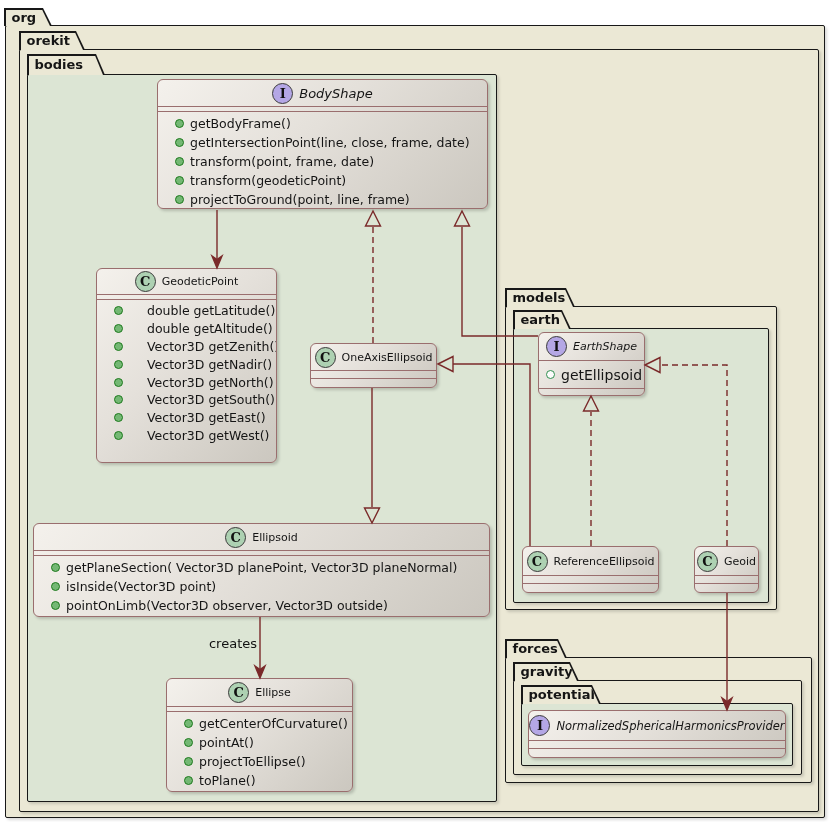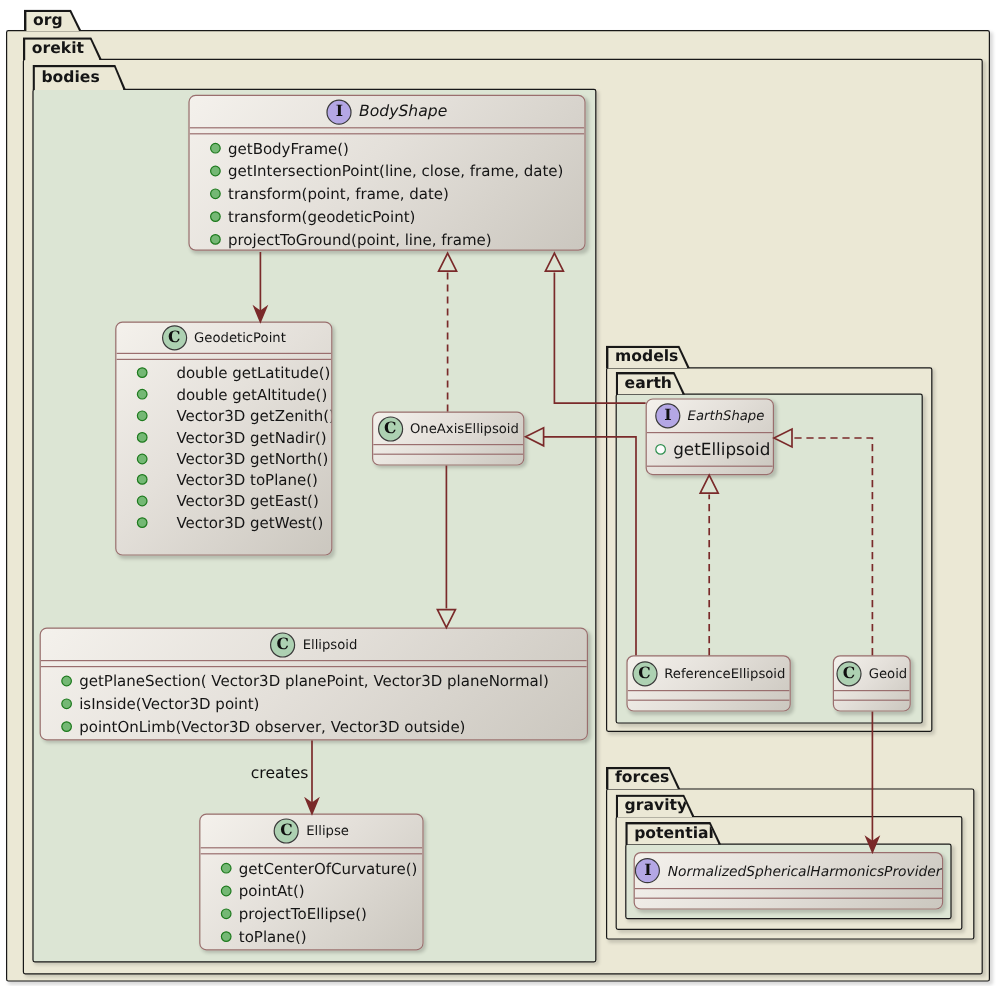--- a/index.html
+++ b/index.html
@@ -57,21 +57,21 @@
   .mtext { font-size:12.5px; white-space:nowrap; }
   
   #rel { position:absolute; left:0; top:0; z-index:10; pointer-events:none; }
 </style>
 </head>
 <body>
 
 <div id="canvas">
 
   <div class="pkg-body beige" style="left:5px;top:25px;width:820px;height:793px"></div>
-  <div class="tab" style="left:20px;top:8px;width:48px;height:18px">
+  <div class="tab" style="left:4px;top:8px;width:48px;height:18px">
       <div class="tabi beige">
         <span>org</span>
       </div>
     </div>
 
   <div class="pkg-body beige" style="left:19px;top:49px;width:800px;height:763px"></div>
   <div class="tab" style="left:19px;top:31px;width:66px;height:19px">
       <div class="tabi beige">
         <span>orekit</span>
       </div>
@@ -171,21 +171,21 @@
         <div class="mrow">
           <span class="bullet filled"></span>
           <span class="mtext">Vector3D getNadir()</span>
         </div>
         <div class="mrow">
           <span class="bullet filled"></span>
           <span class="mtext">Vector3D getNorth()</span>
         </div>
         <div class="mrow">
           <span class="bullet filled"></span>
-          <span class="mtext">Vector3D toPlane()</span>
+          <span class="mtext">Vector3D getSouth()</span>
         </div>
         <div class="mrow">
           <span class="bullet filled"></span>
           <span class="mtext">Vector3D getEast()</span>
         </div>
         <div class="mrow">
           <span class="bullet filled"></span>
           <span class="mtext">Vector3D getWest()</span>
         </div>
       </div>

